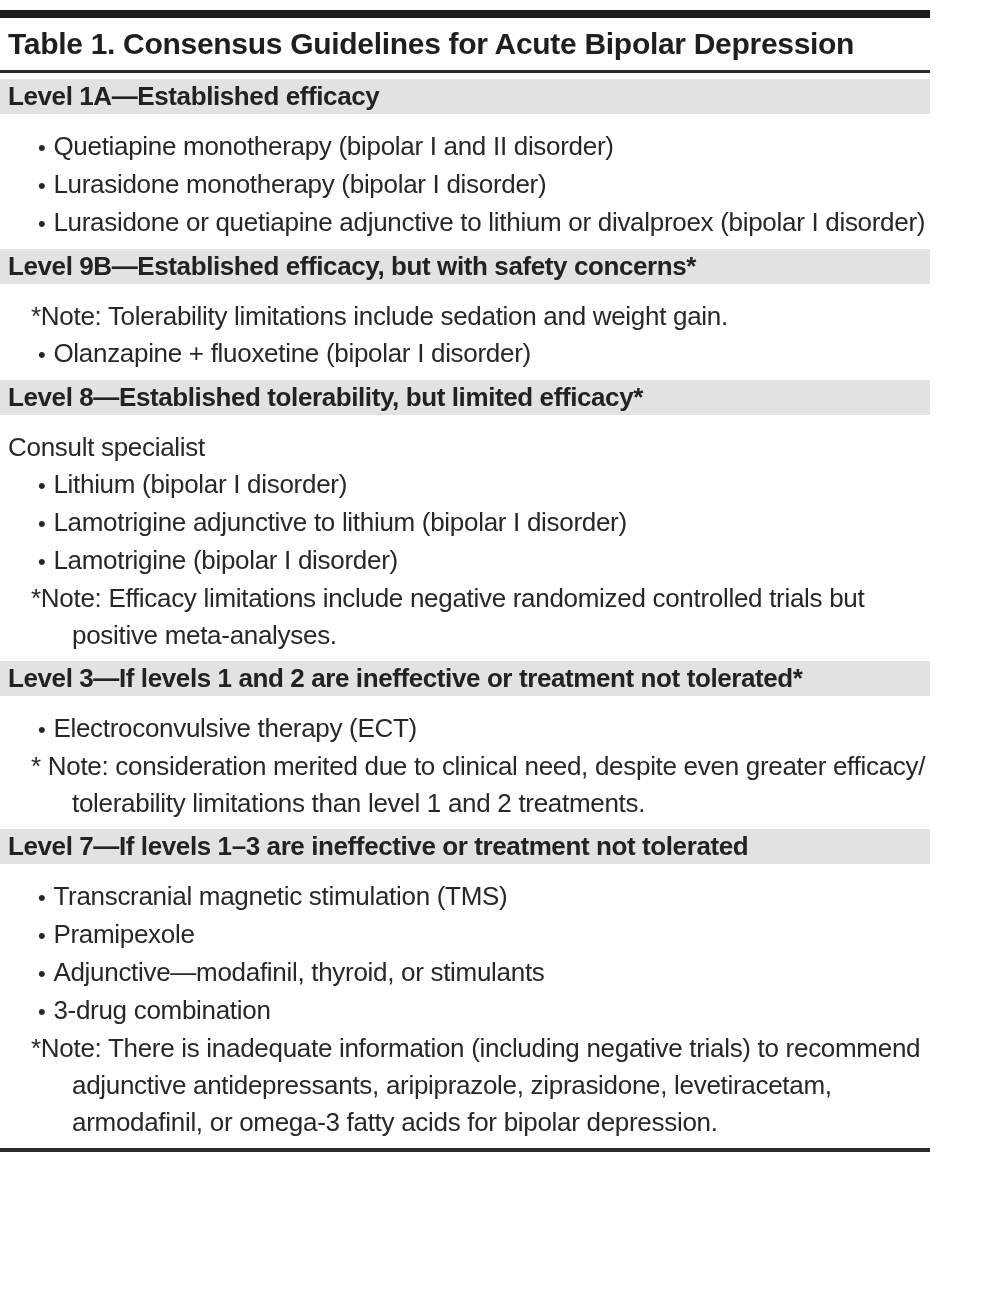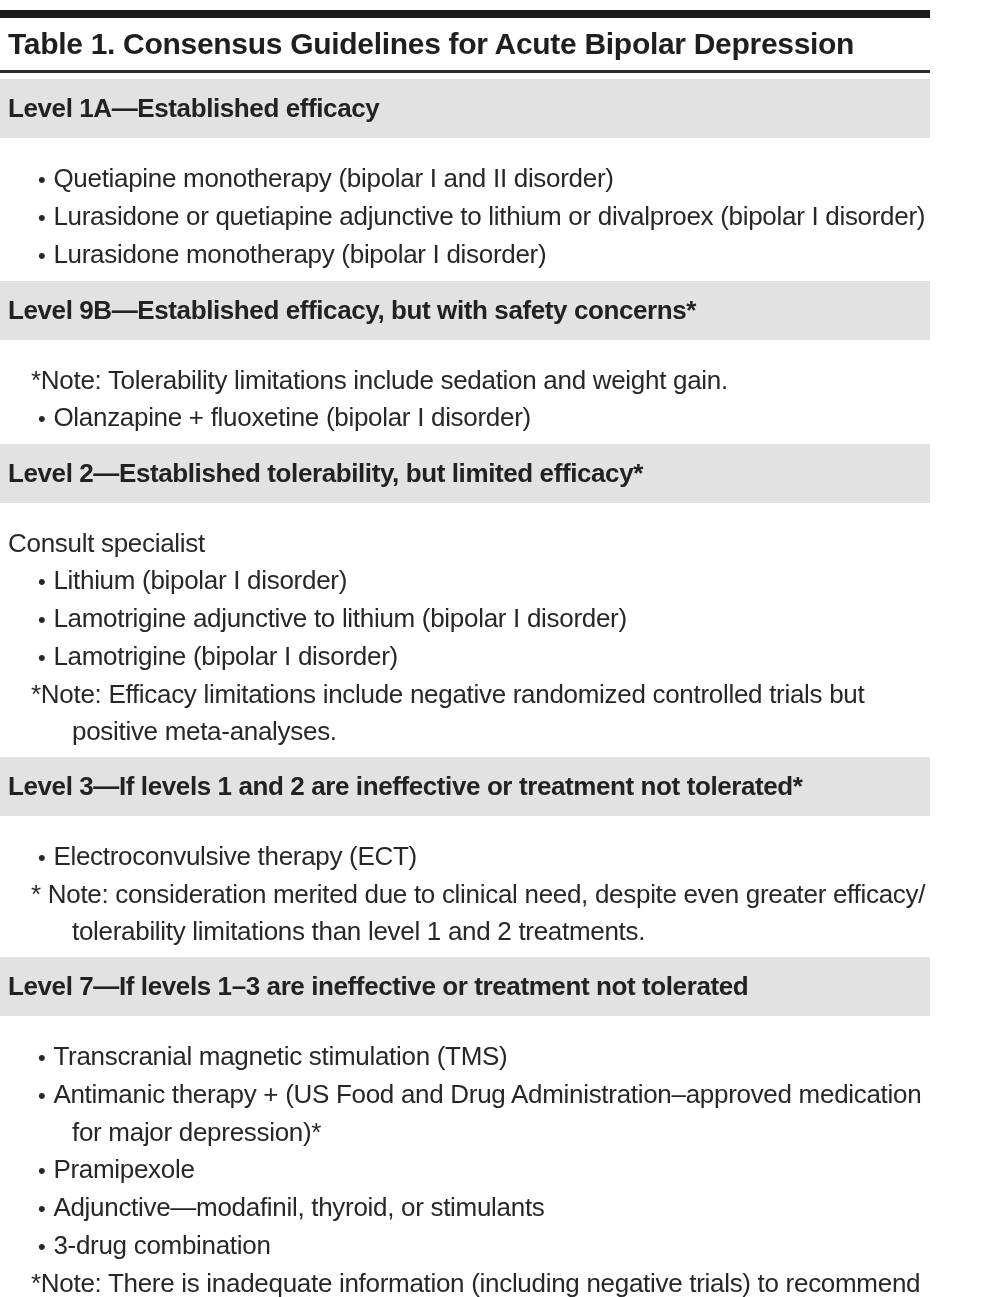--- a/index.html
+++ b/index.html
@@ -35,28 +35,28 @@
     background: #2c2c2c;
   }
   #sections {
     margin-top: 6px;
   }
   .band {
     background: #e2e2e2;
     height: 35px;
     display: flex;
     align-items: center;
-    padding: 12px 8px;
+    padding: 0 8px;
     font-size: 26px;
     font-weight: bold;
     letter-spacing: -0.4px;
     color: #222222;
   }
   .sec-body {
-    padding: 22px 4px 7px 0;
+    padding: 14px 4px 7px 0;
     border-radius: 12px;
   }
   .item {
     font-size: 26px;
     line-height: 37px;
     letter-spacing: -0.3px;
   }
   .bullet {
     padding-left: 72px;
     text-indent: -34px;
@@ -82,53 +82,52 @@
 
 <div class="page">
   <div class="top-bar"></div>
   <div class="title">Table 1. Consensus Guidelines for Acute Bipolar Depression</div>
   <div class="title-rule"></div>
   <div id="sections">
       <section class="section">
         <div class="band">Level 1A—Established efficacy</div>
         <div class="sec-body">
           <div class="item bullet"><span class="marker">•</span><span>Quetiapine monotherapy (bipolar I and II disorder)</span></div>
+          <div class="item bullet"><span class="marker">•</span><span>Lurasidone monotherapy (bipolar I disorder)</span></div>
           <div class="item bullet"><span class="marker">•</span><span>Lurasidone or quetiapine adjunctive to lithium or divalproex (bipolar I disorder)</span></div>
-          <div class="item bullet"><span class="marker">•</span><span>Lurasidone monotherapy (bipolar I disorder)</span></div>
         </div>
       </section>
       <section class="section">
         <div class="band">Level 9B—Established efficacy, but with safety concerns*</div>
         <div class="sec-body">
           <div class="item note">*Note: Tolerability limitations include sedation and weight gain.</div>
           <div class="item bullet"><span class="marker">•</span><span>Olanzapine + fluoxetine (bipolar I disorder)</span></div>
         </div>
       </section>
       <section class="section">
-        <div class="band">Level 2—Established tolerability, but limited efficacy*</div>
+        <div class="band">Level 8—Established tolerability, but limited efficacy*</div>
         <div class="sec-body">
           <div class="item plain">Consult specialist</div>
           <div class="item bullet"><span class="marker">•</span><span>Lithium (bipolar I disorder)</span></div>
           <div class="item bullet"><span class="marker">•</span><span>Lamotrigine adjunctive to lithium (bipolar I disorder)</span></div>
           <div class="item bullet"><span class="marker">•</span><span>Lamotrigine (bipolar I disorder)</span></div>
           <div class="item note">*Note: Efficacy limitations include negative randomized controlled trials but positive meta-analyses.</div>
         </div>
       </section>
       <section class="section">
         <div class="band">Level 3—If levels 1 and 2 are ineffective or treatment not tolerated*</div>
         <div class="sec-body">
           <div class="item bullet"><span class="marker">•</span><span>Electroconvulsive therapy (ECT)</span></div>
           <div class="item note">* Note: consideration merited due to clinical need, despite even greater efficacy/ tolerability limitations than level 1 and 2 treatments.</div>
         </div>
       </section>
       <section class="section">
         <div class="band">Level 7—If levels 1–3 are ineffective or treatment not tolerated</div>
         <div class="sec-body">
           <div class="item bullet"><span class="marker">•</span><span>Transcranial magnetic stimulation (TMS)</span></div>
-          <div class="item bullet"><span class="marker">•</span><span>Antimanic therapy + (US Food and Drug Administration–approved medication for major depression)*</span></div>
           <div class="item bullet"><span class="marker">•</span><span>Pramipexole</span></div>
           <div class="item bullet"><span class="marker">•</span><span>Adjunctive—modafinil, thyroid, or stimulants</span></div>
           <div class="item bullet"><span class="marker">•</span><span>3-drug combination</span></div>
           <div class="item note">*Note: There is inadequate information (including negative trials) to recommend adjunctive antidepressants, aripiprazole, ziprasidone, levetiracetam, armodafinil, or omega-3 fatty acids for bipolar depression.</div>
         </div>
       </section>
     </div>
   <div class="bottom-rule"></div>
 </div>
 

